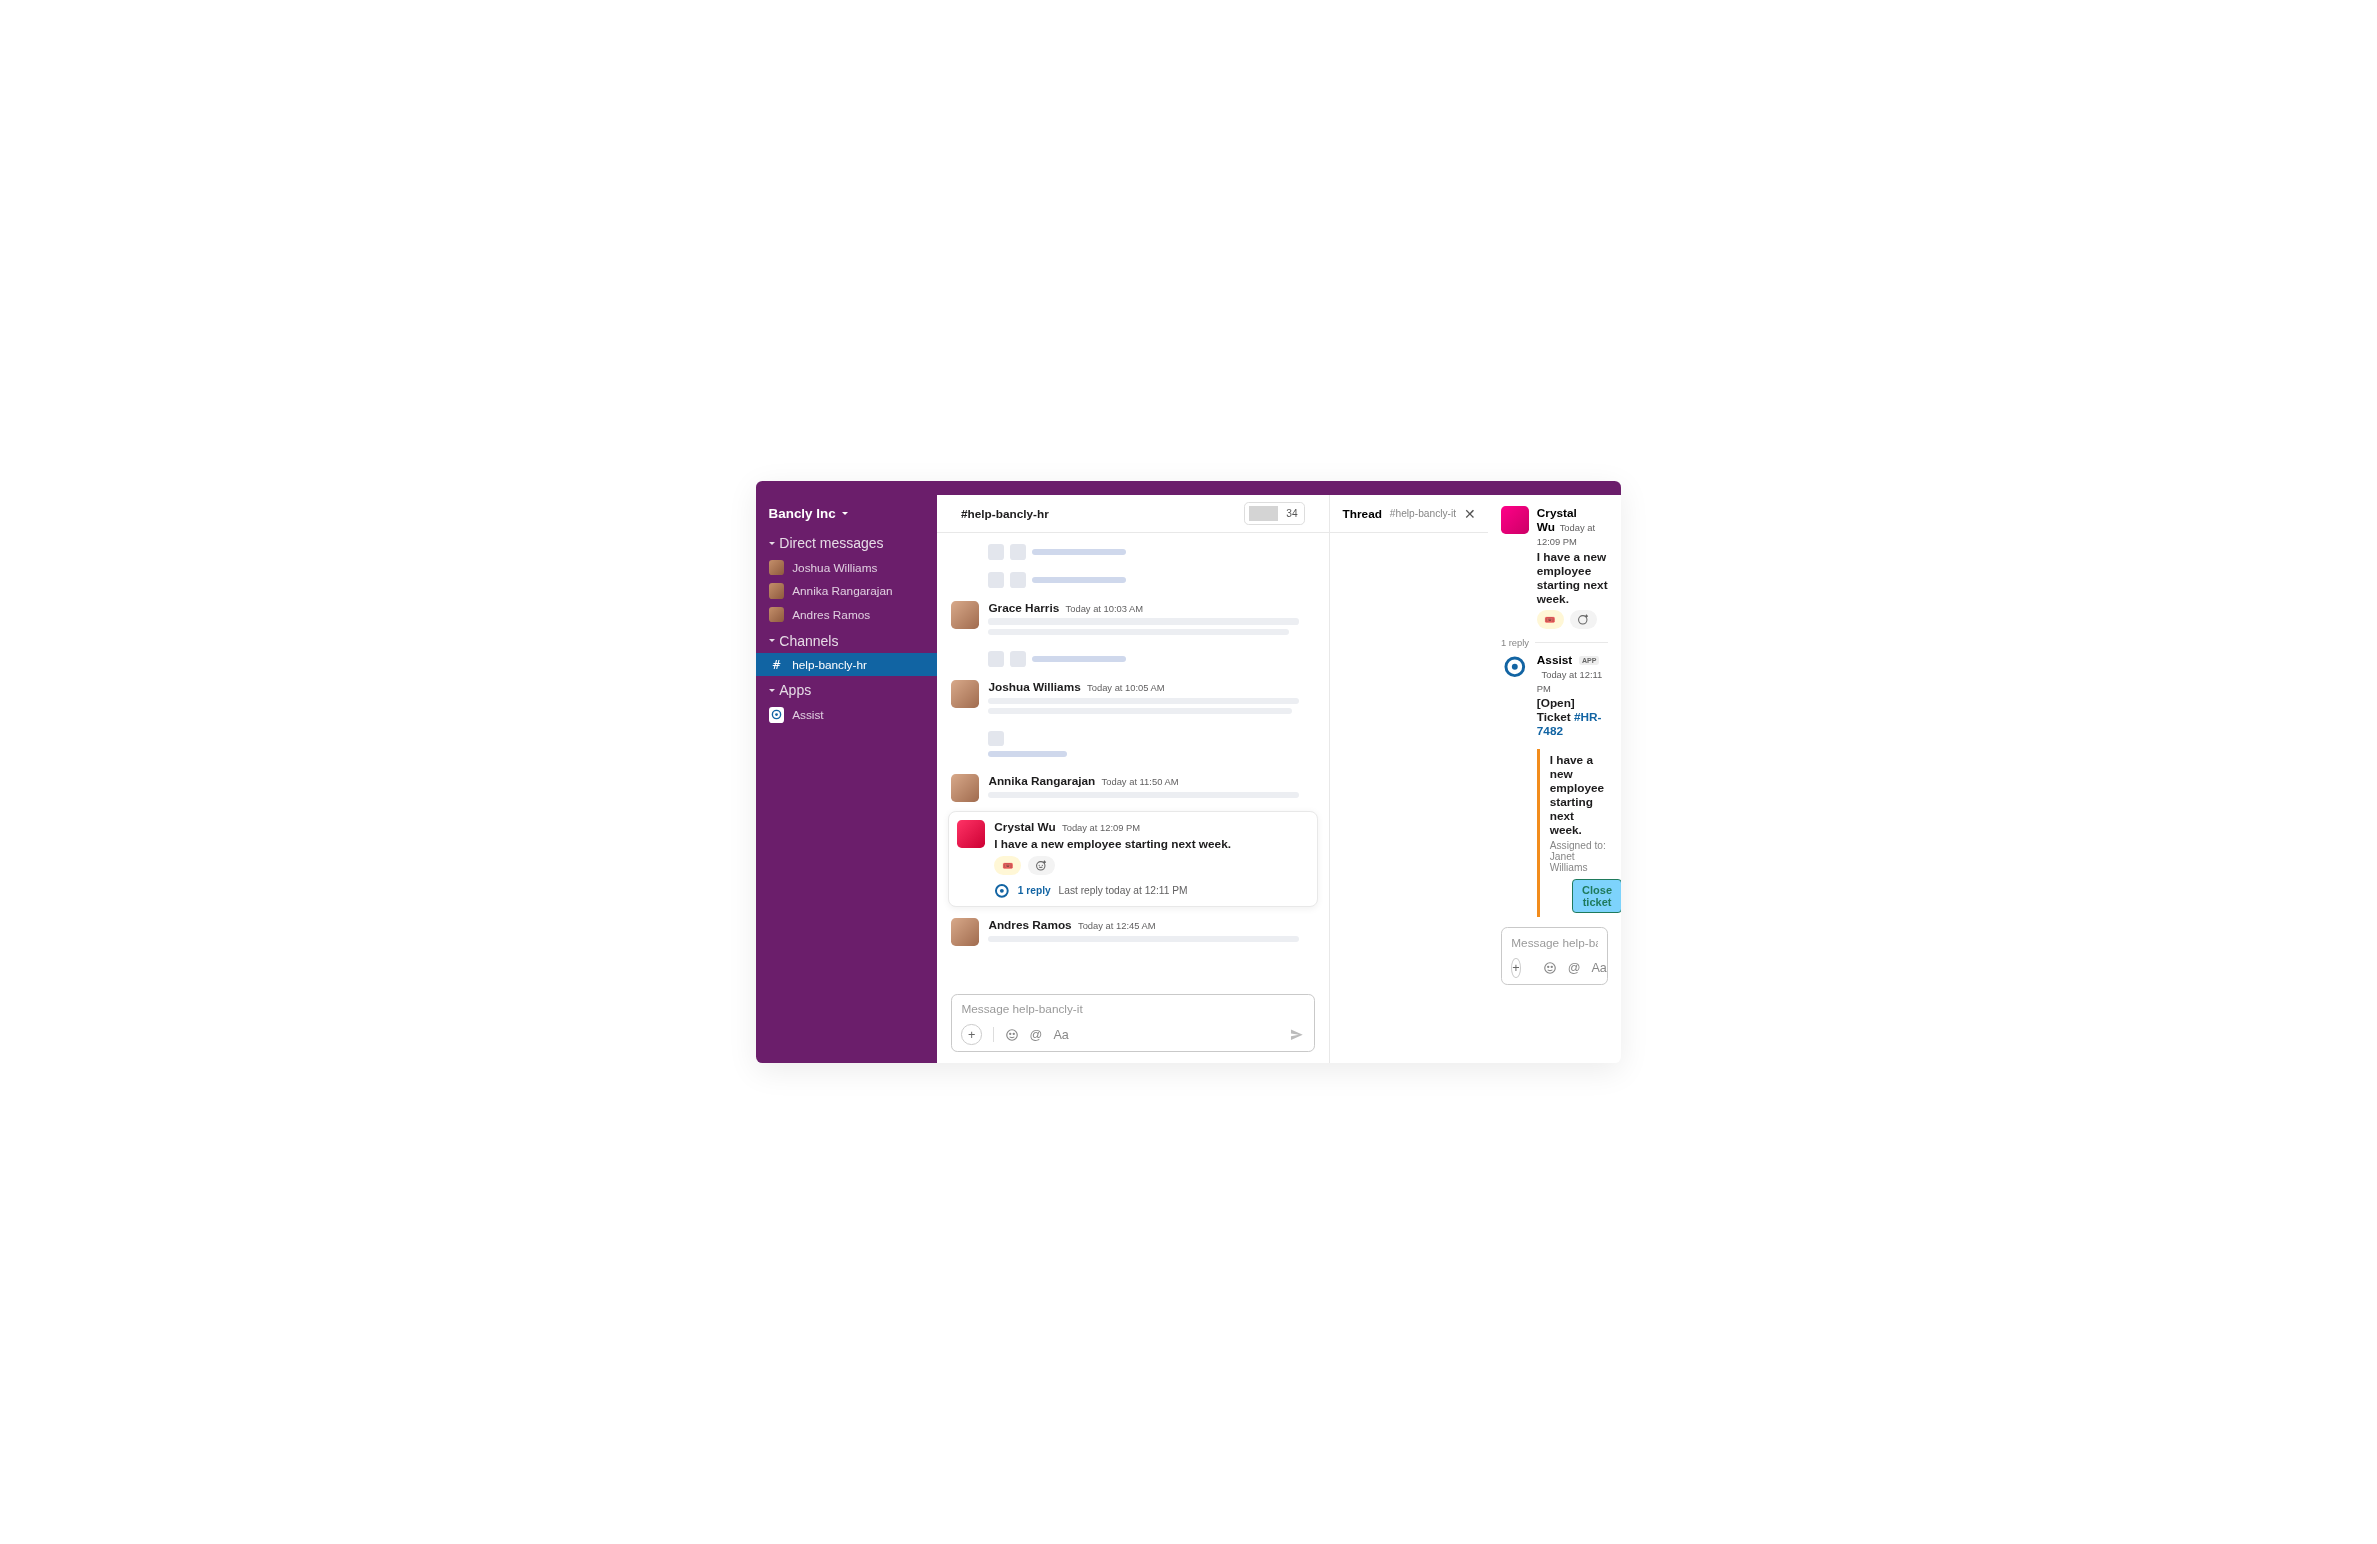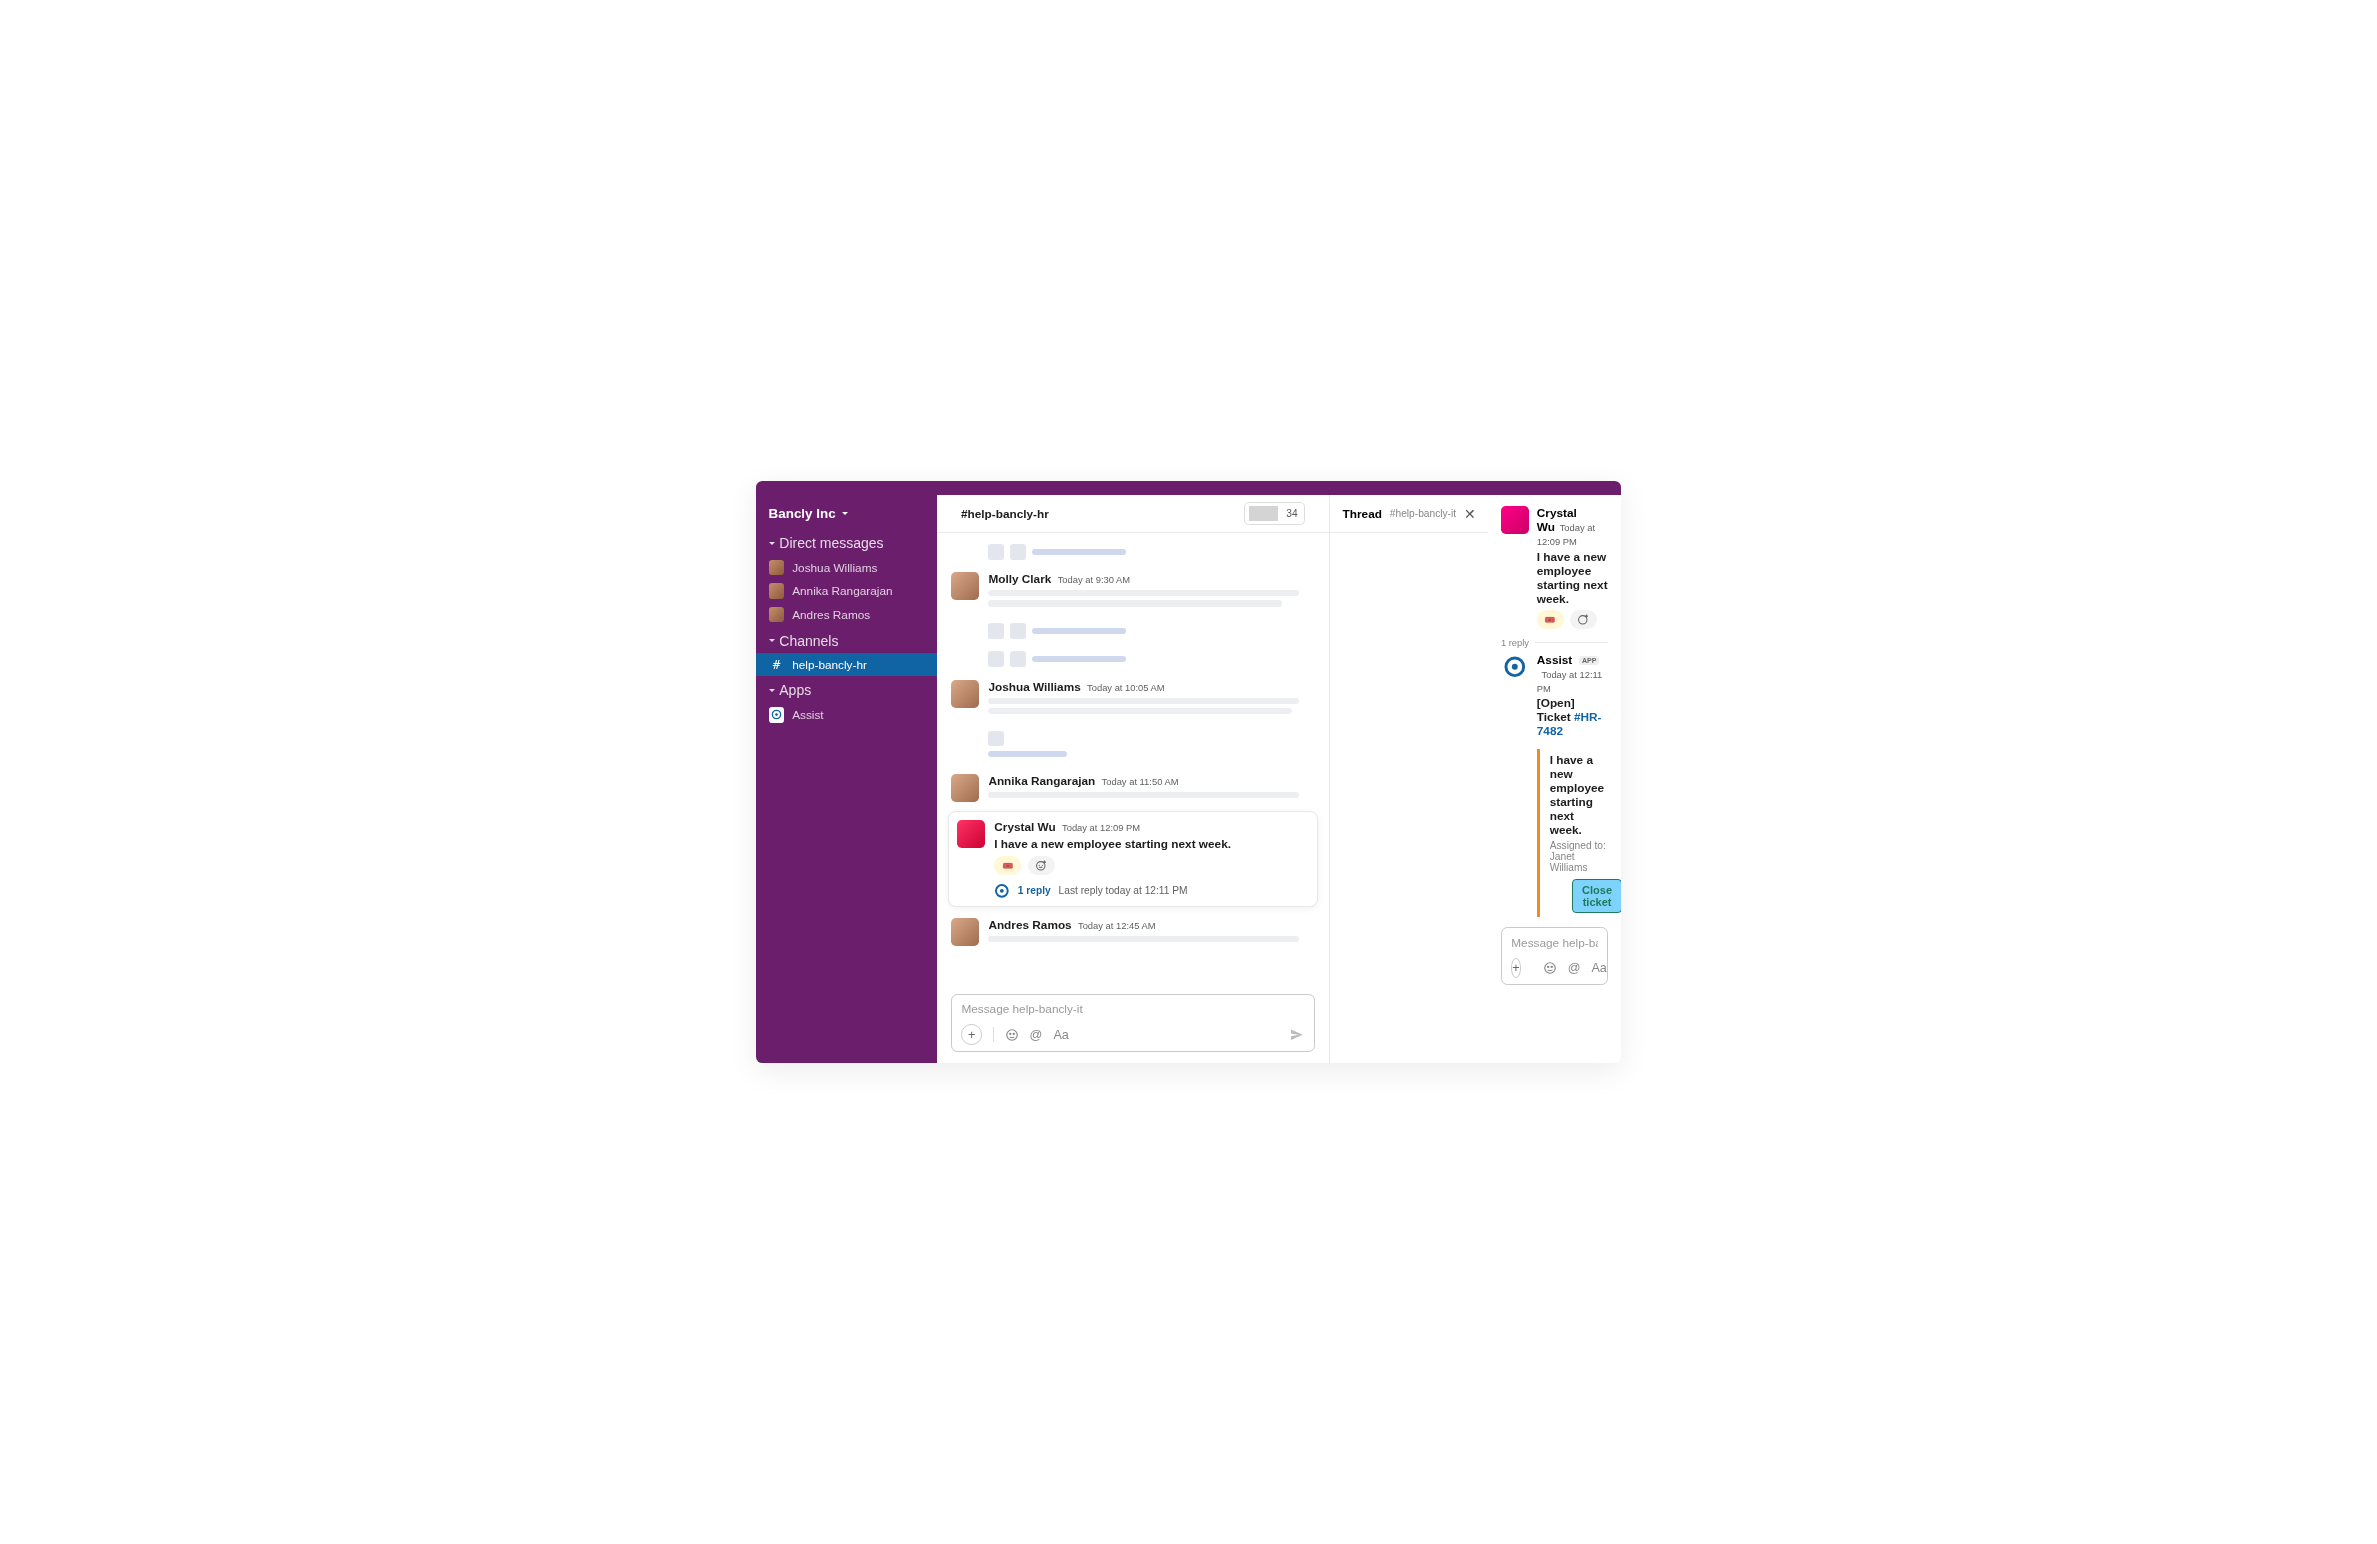--- a/index.html
+++ b/index.html
@@ -275,41 +275,41 @@
 
         <div class="msg">
           <div style="width:28px"></div>
           <div class="body skel-row">
               <div class="skel-sq"></div>
               <div class="skel-sq"></div>
               <div class="skel blue" style="width:94px"></div>
             </div>
         </div>
 
-        <div class="msg">
-          <div class="avatar"></div>
-          <div class="body">
-            <div class="hdr">
-                <span class="name">Molly Clark</span>
-                <span class="time">Today at 9:30 AM</span>
-              </div>
-            <div class="skel" style="width:95%"></div>
-              <div class="skel" style="width:90%"></div>
-          </div>
-        </div>
 
         <div class="msg">
           <div style="width:28px"></div>
           <div class="body skel-row">
               <div class="skel-sq"></div>
               <div class="skel-sq"></div>
               <div class="skel blue" style="width:94px"></div>
             </div>
         </div>
 
+        <div class="msg">
+          <div class="avatar"></div>
+          <div class="body">
+            <div class="hdr">
+                <span class="name">Grace Harris</span>
+                <span class="time">Today at 10:03 AM</span>
+              </div>
+            <div class="skel" style="width:95%"></div>
+              <div class="skel" style="width:92%"></div>
+          </div>
+        </div>
 
         <div class="msg">
           <div style="width:28px"></div>
           <div class="body skel-row">
               <div class="skel-sq"></div>
               <div class="skel-sq"></div>
               <div class="skel blue" style="width:94px"></div>
             </div>
         </div>
 

